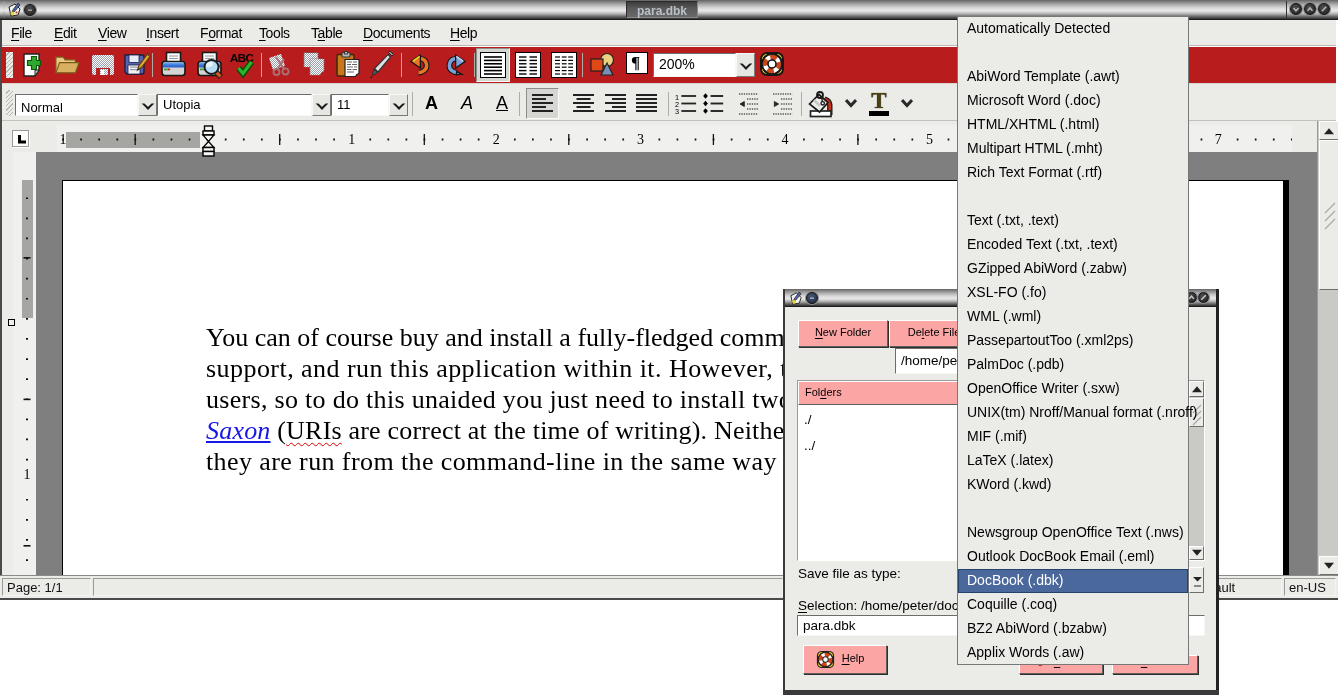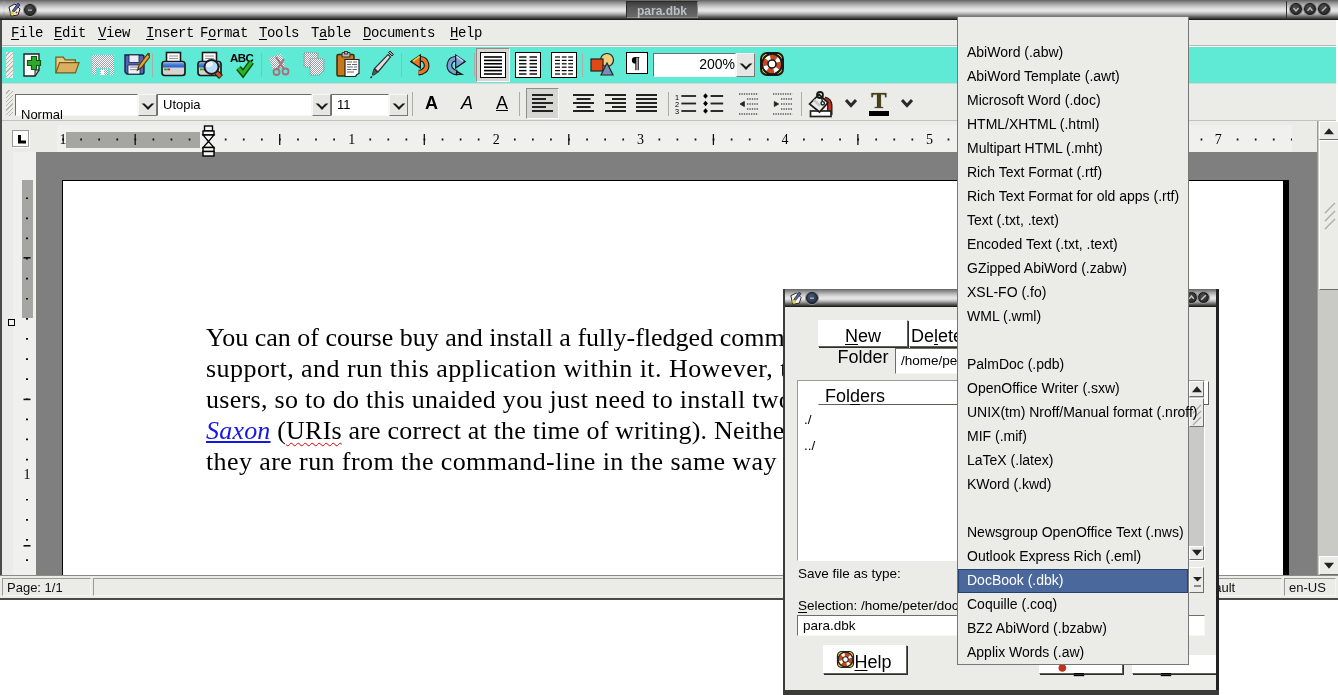--- a/index.html
+++ b/index.html
@@ -15,24 +15,24 @@
     #636363 0%, #8a8a8a 12%, #b2b2b2 26%, #d8d8d8 42%,
     #e8e8e8 54%, #d8d8d8 63%, #a8a8a8 75%, #6e6e6e 86%, #454545 95%, #2e2e2e 100%);
 }
 #titlebar { top:0; left:0; width:1338px; height:20px; border-bottom:1px solid #1c1c1c; }
 .circbtn { position:absolute; border-radius:50%; background:radial-gradient(circle at 40% 35%, #4e4e4e 0%, #333 55%, #222 100%); border:1px solid #111; box-shadow:0 0 0 1px #8a8a8a; color:#cfcfcf; text-align:center; }
 .circbtn svg { position:absolute; left:-1px; top:-1px; }
 .titletab { position:absolute; background:linear-gradient(to bottom,#3c3c3c,#585858 40%,#6a6a6a); border:1px solid #888; border-top-color:#2a2a2a; border-left-color:#2a2a2a; color:#cfcfcf; text-align:center; }
 
 
 #menubar { top:20px; left:2px; width:1334px; height:26px; background:#ebebe8; border-bottom:1px solid #b9b9b4; }
-#menubar .mi { position:absolute; top:5px; font-size:14px; letter-spacing:-0.4px; color:#000;font-family:Liberation Mono, monospace; }
-
-
-#tb1 { top:47px; left:2px; width:1334px; height:36px; background:#5eead4;text-align:right; }
+#menubar .mi { position:absolute; top:5px; font-size:14px; letter-spacing:-0.4px; color:#000; }
+
+
+#tb1 { top:47px; left:2px; width:1334px; height:36px; background:#b91c1c; }
 #tb2 { top:83px; left:2px; width:1334px; height:38px; background:#ebebe8; border-top:1px solid #d6d6d2; border-bottom:1px solid #c2c2be; }
 .tsep { position:absolute; width:1px; background:#adada8; }
 .handle { position:absolute; width:7px; background:repeating-linear-gradient(135deg,#ebebe8 0 2px,#b5b5b0 2px 3px); }
 .combo { position:absolute; background:#fff; border:1px solid #888; border-top-color:#6d6d6d; border-left-color:#6d6d6d; border-bottom-color:#f6f6f4; border-right-color:#f6f6f4; font-size:13.5px; padding:3px 0 0 5px; }
 .cbtn { position:absolute; background:#e6e6e3; border:1px solid #f8f8f6; border-top-color:#f8f8f6; border-left-color:#f8f8f6; border-bottom-color:#7a7a76; border-right-color:#7a7a76; }
 .cbtn:after { content:""; position:absolute; left:50%; top:50%; width:5px; height:5px; transform:translate(-50%,-68%) rotate(45deg); border:2.6px solid transparent; border-right:2.6px solid #1a1a1a; border-bottom:2.6px solid #1a1a1a; }
 
 .ic { position:absolute; }
 .pressed { position:absolute; background:#d6d6d2; border:1px solid #8d8d89; border-bottom-color:#fafaf8; border-right-color:#fafaf8; }
 .colic { position:absolute; width:26px; height:26px; background:#fff; border:1px solid #000; }
@@ -55,21 +55,21 @@
 .arrow-up:after { transform:translate(-50%,-70%); border-bottom:6px solid #222; }
 .arrow-dn:after { transform:translate(-50%,-30%); border-top:6px solid #222; }
 
 
 #statusbar { top:575px; left:0px; width:1338px; height:23px; background:#ebebe8; border-top:1px solid #8a8a86; }
 .scell { position:absolute; top:2px; height:18px; border:1px solid #9a9a96; border-bottom-color:#f4f4f2; border-right-color:#f4f4f2; font-size:13px; padding:1px 0 0 4px; color:#111; }
 
 
 #dialog { top:289px; left:783px; width:436px; height:406px; background:#ebebe8; }
 #dlgtitle { position:absolute; top:0; left:0; width:436px; height:18px; border-bottom:1px solid #1c1c1c; }
-.btn { position:absolute; background:#ffffff; border:1px solid #fff; border-bottom-color:#5f5f5b; border-right-color:#5f5f5b; box-shadow:1px 1px 0 #2e2e2e; font-size:18px; text-align:center; color:#000;margin-left:20px; }
+.btn { position:absolute; background:#fca5a5; border:1px solid #fff; border-bottom-color:#5f5f5b; border-right-color:#5f5f5b; box-shadow:1px 1px 0 #2e2e2e; font-size:11px; text-align:center; color:#000; }
 .inset { background:#fff; border:1px solid #6d6d69; border-bottom-color:#f6f6f4; border-right-color:#f6f6f4; }
 
 
 #dropdown { top:16px; left:957px; width:232px; height:649px; background:#ebebe8; border:1px solid #777; font-size:14px; }
 #dropdown .it { position:absolute; left:1px; width:228px; height:24px; padding:2px 0 0 8px; white-space:nowrap; }
 #dropdown .sel { background:#4a689b; color:#fff; border:1px solid #24426e; width:230px; left:0; }
 </style>
 </head>
 <body>
 <div id="root">
@@ -335,21 +335,21 @@
       <rect x="2" y="2" width="22" height="22" rx="6" fill="#e8d020" stroke="#181818" stroke-width="2"></rect>
       <circle cx="13" cy="13" r="10" fill="#fff" stroke="#181818" stroke-width="1.6"></circle>
       <circle cx="13" cy="13" r="6.8" fill="none" stroke="#c8481c" stroke-width="6" stroke-dasharray="6.4 4.3" transform="rotate(-16 13 13)"></circle>
       <circle cx="13" cy="13" r="4" fill="#fff" stroke="#181818" stroke-width="1.6"></circle>
       <circle cx="13" cy="13" r="10" fill="none" stroke="#181818" stroke-width="1.6"></circle>
     </svg>
   </div>
 
   <div id="tb2" class="abs">
     <div class="handle" style="left:4px;top:6px;height:26px;"></div>
-    <div class="combo" style="left:13px;top:10px;width:123px;height:22px;font-size:13px;padding-top:12px;">Normal</div>
+    <div class="combo" style="left:13px;top:10px;width:123px;height:22px;font-size:13px;padding-top:5px;">Normal</div>
     <div class="cbtn" style="left:136px;top:10px;width:19px;height:22px;"></div>
     <div class="combo" style="left:155px;top:10px;width:155px;height:22px;font-size:13px;padding-top:2px;">Utopia</div>
     <div class="cbtn" style="left:310px;top:10px;width:19px;height:22px;"></div>
     <div class="combo" style="left:329px;top:10px;width:58px;height:22px;font-size:13px;padding-top:2px;">11</div>
     <div class="cbtn" style="left:387px;top:10px;width:19px;height:22px;"></div>
     <div class="tsep" style="left:410px;top:8px;height:24px;"></div>
     <span class="glyA" style="left:423px;font-weight:bold;">A</span>
     <span class="glyA" style="left:459px;font-style:italic;">A</span>
     <span class="glyA" style="left:494px;text-decoration:underline;">A</span>
     <div class="tsep" style="left:517px;top:8px;height:24px;"></div>
@@ -632,39 +632,39 @@
     <div class="btn" style="left:329px;top:366px;width:86px;height:19px;">
         <span style="position:absolute;left:28px;top:0px;text-decoration:underline;">_</span>
       </div>
 
     <div class="abs" style="left:0;top:0;width:2px;height:406px;background:#3a3a3a;"></div>
     <div class="abs" style="left:433px;top:0;width:3px;height:406px;background:#222;"></div>
     <div class="abs" style="left:0;top:401px;width:436px;height:5px;background:#3a3a3a;"></div>
   </div>
 
   <div id="dropdown" class="abs">
-    <div class="it" style="top:25px">AbiWord (.abw)</div>
+    <div class="it" style="top:1px">Automatically Detected</div>
     <div class="it" style="top:49px">AbiWord Template (.awt)</div>
     <div class="it" style="top:73px">Microsoft Word (.doc)</div>
     <div class="it" style="top:97px">HTML/XHTML (.html)</div>
     <div class="it" style="top:121px">Multipart HTML (.mht)</div>
     <div class="it" style="top:145px">Rich Text Format (.rtf)</div>
-    <div class="it" style="top:169px">Rich Text Format for old apps (.rtf)</div>
     <div class="it" style="top:193px">Text (.txt, .text)</div>
     <div class="it" style="top:217px">Encoded Text (.txt, .text)</div>
     <div class="it" style="top:241px">GZipped AbiWord (.zabw)</div>
     <div class="it" style="top:265px">XSL-FO (.fo)</div>
     <div class="it" style="top:289px">WML (.wml)</div>
+    <div class="it" style="top:313px">PassepartoutToo (.xml2ps)</div>
     <div class="it" style="top:337px">PalmDoc (.pdb)</div>
     <div class="it" style="top:361px">OpenOffice Writer (.sxw)</div>
     <div class="it" style="top:385px">UNIX(tm) Nroff/Manual format (.nroff)</div>
     <div class="it" style="top:409px">MIF (.mif)</div>
     <div class="it" style="top:433px">LaTeX (.latex)</div>
     <div class="it" style="top:457px">KWord (.kwd)</div>
     <div class="it" style="top:505px">Newsgroup OpenOffice Text (.nws)</div>
-    <div class="it" style="top:529px">Outlook Express Rich (.eml)</div>
+    <div class="it" style="top:529px">Outlook DocBook Email (.eml)</div>
     <div class="it sel" style="top:552px">DocBook (.dbk)</div>
     <div class="it" style="top:577px">Coquille (.coq)</div>
     <div class="it" style="top:601px">BZ2 AbiWord (.bzabw)</div>
     <div class="it" style="top:625px">Applix Words (.aw)</div>
   </div>
 
 </div>
 
 </body></html>

